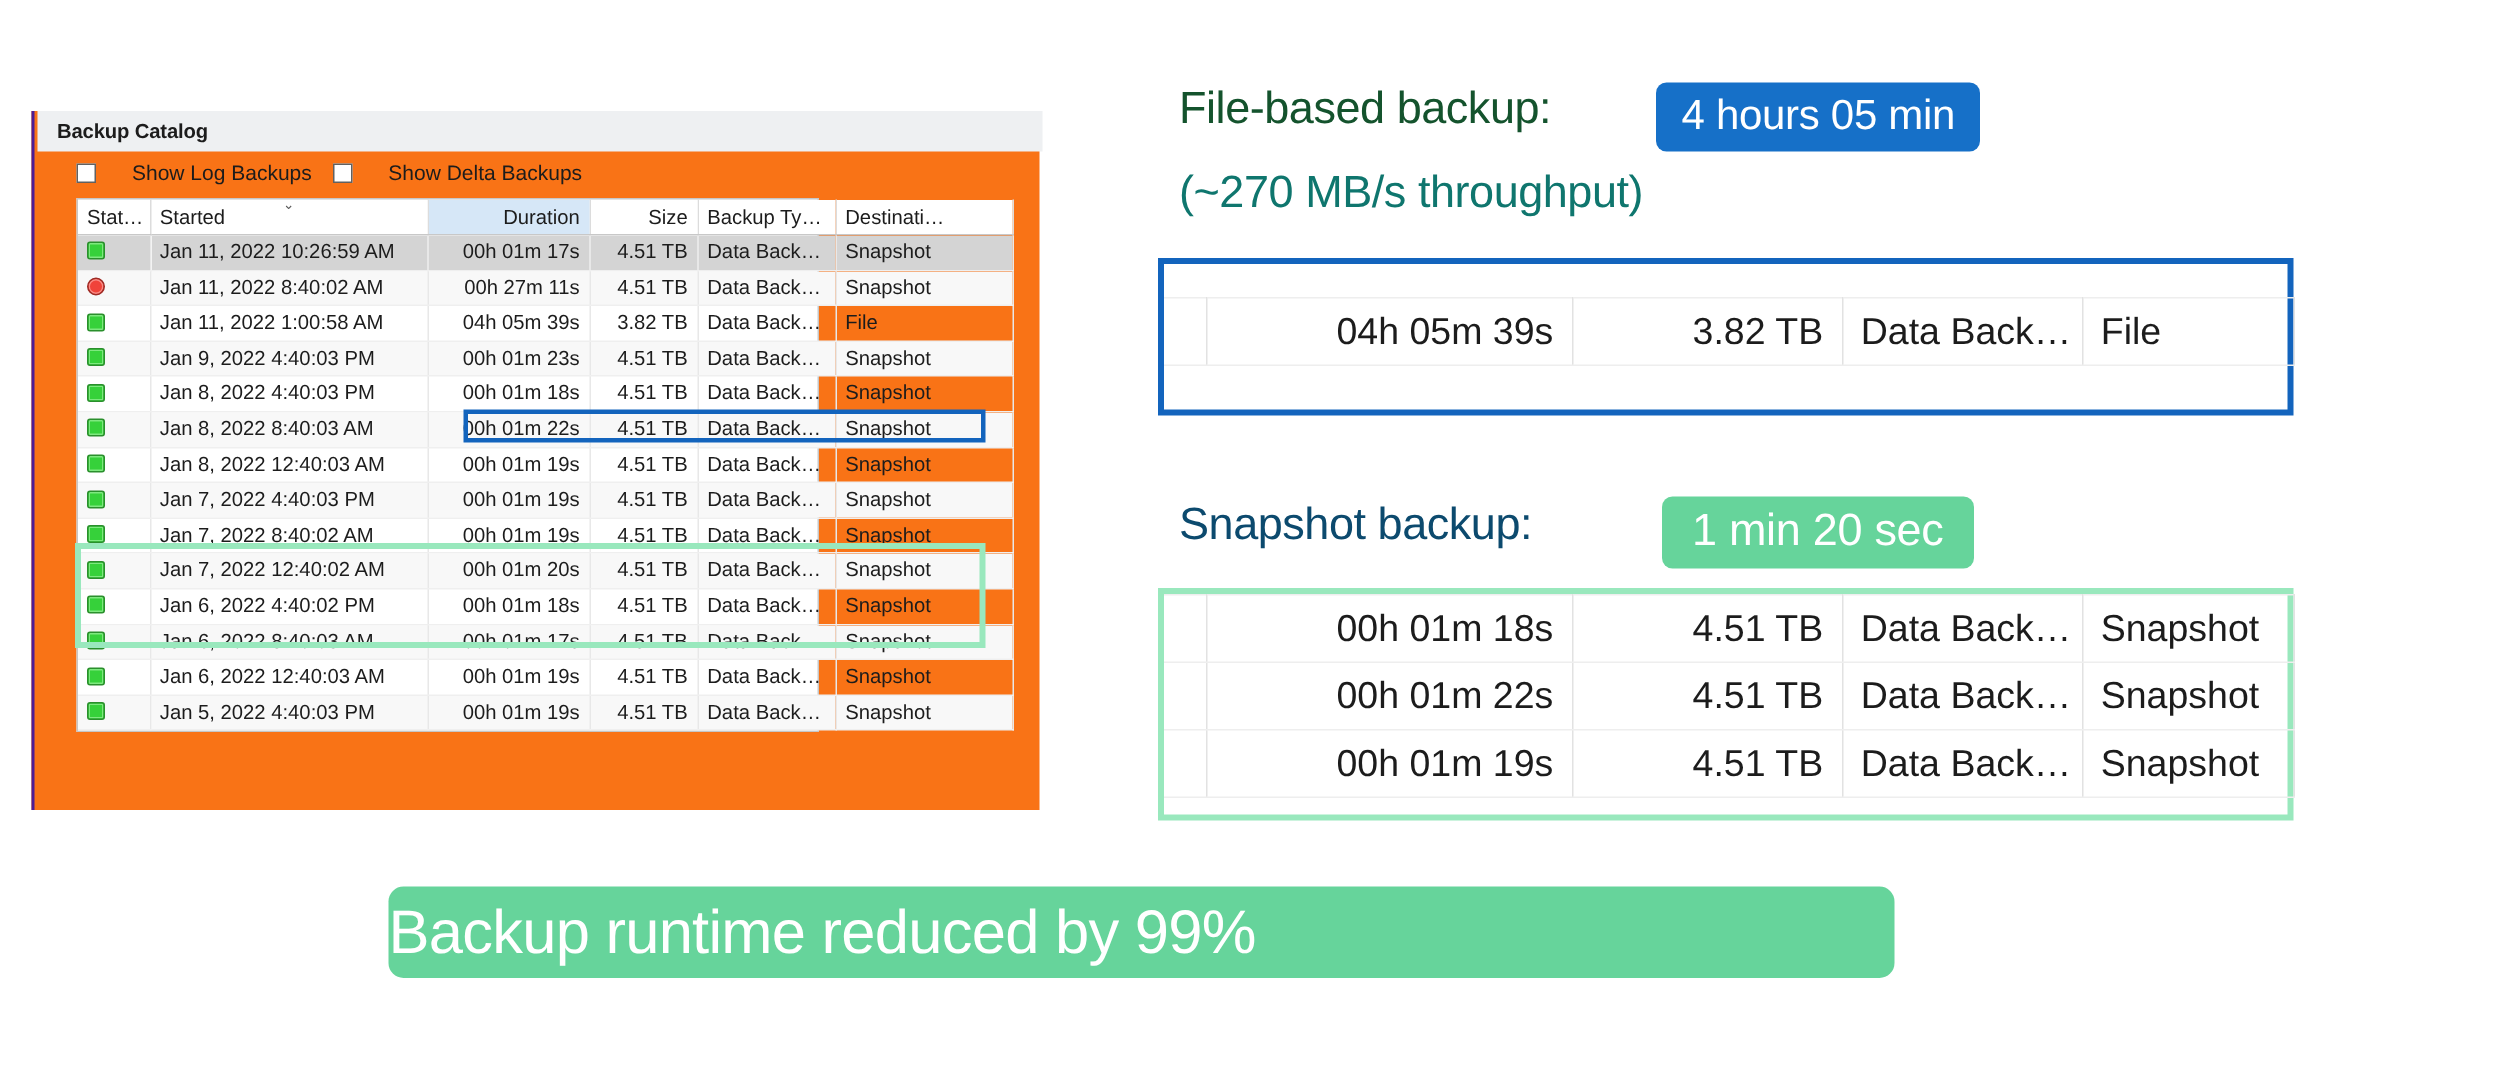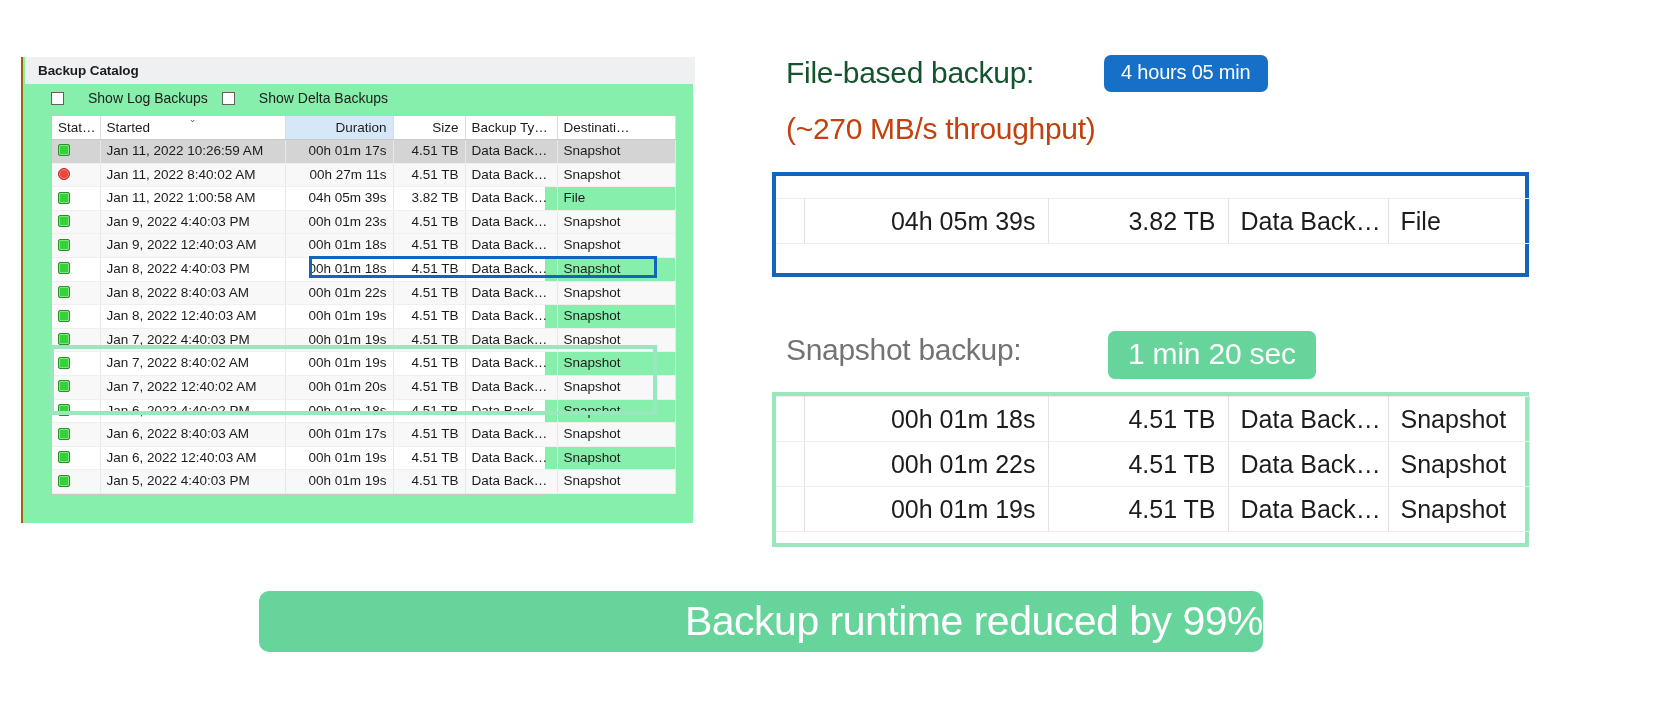--- a/index.html
+++ b/index.html
@@ -6,23 +6,23 @@
   body{
     width:1680px;height:721px;
     background:#ffffff;
     font-family:"Liberation Sans", sans-serif;
     position:relative;
     overflow:hidden;
     -webkit-font-smoothing:antialiased;
   }
   
   #catalog-panel{
-    position:absolute;left:21px;top:57px;width:672px;height:466px;
-    background:#86efac;
-    border-left:2px solid #a16207;
+    position:absolute;left:21px;top:74px;width:672px;height:466px;
+    background:#f97316;
+    border-left:2px solid #4c1d95;
     box-sizing:border-box;
   }
   #catalog-title{
     position:absolute;left:2px;top:0;width:670px;height:27px;
     background:#eef0f2;
     display:flex;align-items:center;
     padding-left:13px;box-sizing:border-box;
     font-size:13.5px;font-weight:bold;color:#1c1c1c;
     letter-spacing:-0.1px;
   }
@@ -94,38 +94,38 @@
     border:4px solid #99e8bd;box-sizing:border-box;pointer-events:none;
   }
   
   #file-headline{
     position:absolute;left:786px;top:56px;
     font-size:30px;color:#14532d;letter-spacing:-0.3px;
   }
   #file-pill{
     position:absolute;left:1104px;top:55px;
     background:#1670c8;color:#ffffff;
-    font-size:20px;border-radius:7px;
+    font-size:28px;border-radius:7px;
     padding:6px 17px 8px 17px;
     letter-spacing:-0.2px;white-space:nowrap;
   }
   #throughput-line{
     position:absolute;left:786px;top:112px;
-    font-size:30px;color:#c2410c;letter-spacing:-0.3px;
+    font-size:30px;color:#0f766e;letter-spacing:-0.3px;
   }
   #file-zoom-box{
     position:absolute;left:772px;top:172px;width:757px;height:105px;
     border:4px solid #1364bd;background:#ffffff;box-sizing:border-box;
   }
   #file-zoom-box .ztable{
     position:absolute;left:0;top:22px;width:100%;
   }
   #snap-headline{
     position:absolute;left:786px;top:333px;
-    font-size:30px;color:#737373;letter-spacing:-0.3px;
+    font-size:30px;color:#0c4a6e;letter-spacing:-0.3px;
   }
   #snap-pill{
     position:absolute;left:1108px;top:331px;
     background:#66d49b;color:#ffffff;
     font-size:30px;border-radius:7px;
     padding:6px 20px 8px 20px;
     letter-spacing:-0.2px;white-space:nowrap;
   }
   #snap-zoom-box{
     position:absolute;left:772px;top:392px;width:757px;height:155px;
@@ -140,21 +140,21 @@
     border-bottom:1px solid #eeeeee;
     border-top:1px solid #eeeeee;
     white-space:nowrap;overflow:hidden;
   }
   .ztable td.num{text-align:right;}
   .ztable td.spacer{border-right:1px solid #e2e2e2;}
   
   #banner{
     position:absolute;left:259px;top:591px;width:1004px;height:61px;
     background:#66d49b;border-radius:10px;
-    display:flex;align-items:center;justify-content:flex-end;
+    display:flex;align-items:center;justify-content:flex-start;
     color:#ffffff;font-size:41px;letter-spacing:-0.5px;
   }
 </style>
 </head>
 <body>
 
 <div id="catalog-panel">
 
   <div id="catalog-title">Backup Catalog</div>
 
@@ -228,28 +228,20 @@
             <td>File</td>
           </tr>
           <tr class="alt">
             <td><span class="status-dot ok"></span></td>
             <td>Jan 9, 2022 4:40:03 PM</td>
             <td class="num">00h 01m 23s</td>
             <td class="num">4.51 TB</td>
             <td>Data Back…</td>
             <td>Snapshot</td>
           </tr>
-          <tr class="alt">
-            <td><span class="status-dot ok"></span></td>
-            <td>Jan 9, 2022 12:40:03 AM</td>
-            <td class="num">00h 01m 18s</td>
-            <td class="num">4.51 TB</td>
-            <td>Data Back…</td>
-            <td>Snapshot</td>
-          </tr>
           <tr>
             <td><span class="status-dot ok"></span></td>
             <td>Jan 8, 2022 4:40:03 PM</td>
             <td class="num">00h 01m 18s</td>
             <td class="num">4.51 TB</td>
             <td>Data Back…</td>
             <td>Snapshot</td>
           </tr>
           <tr class="alt">
             <td><span class="status-dot ok"></span></td>

